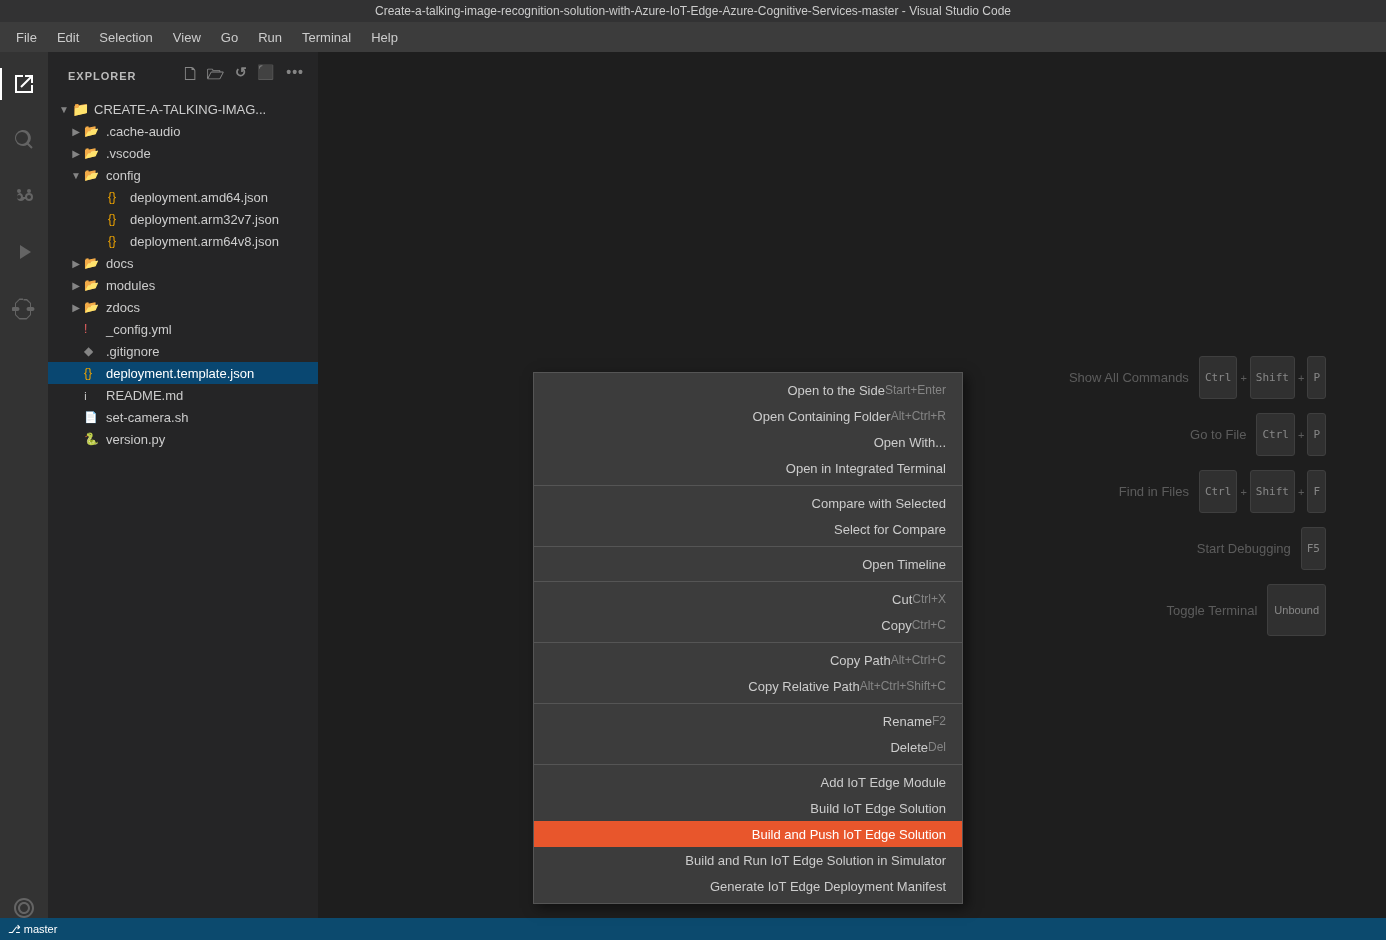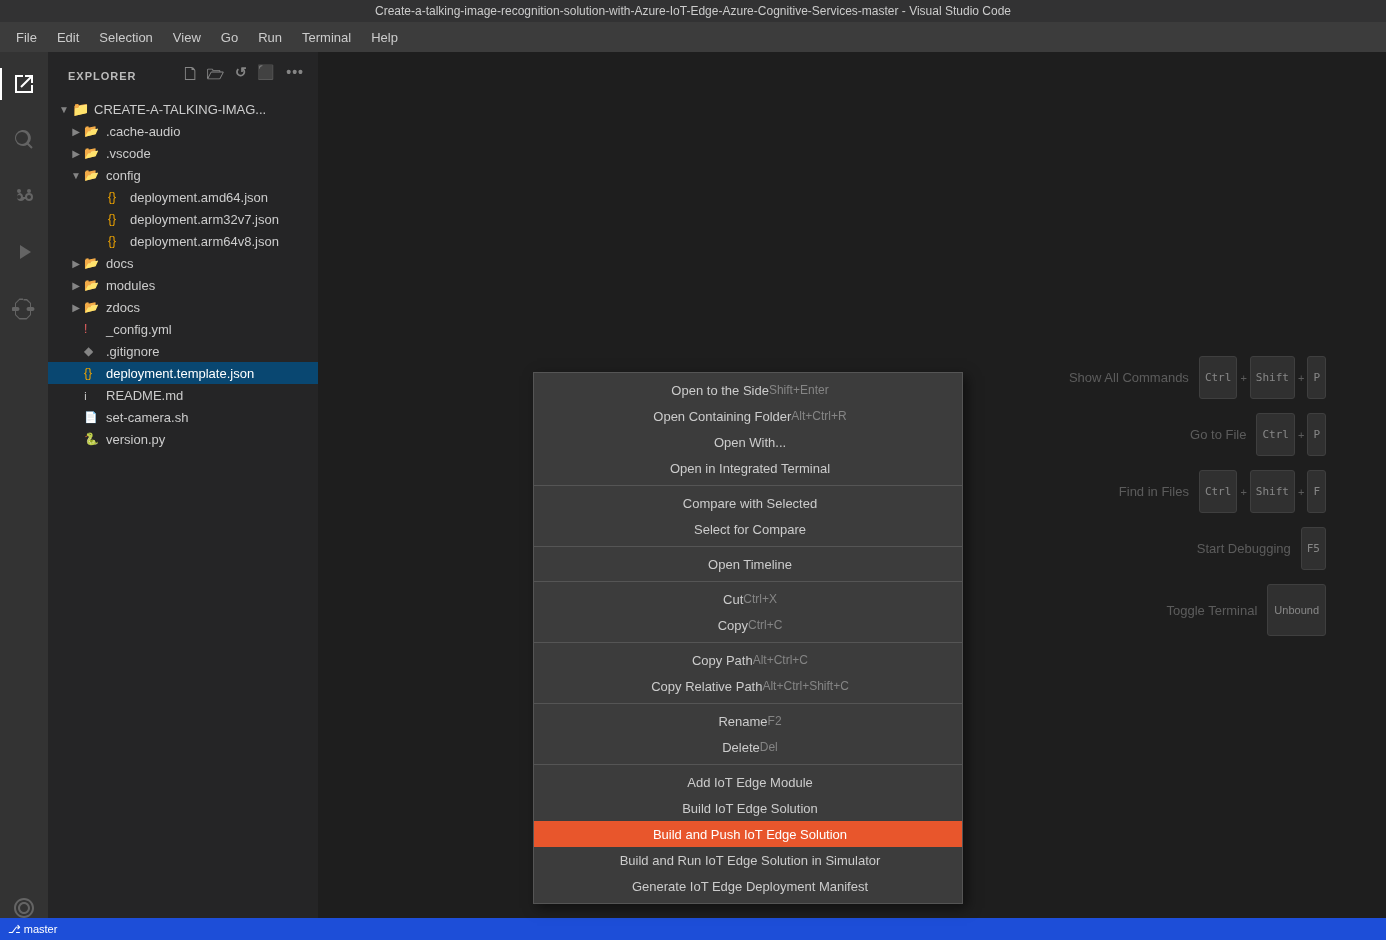--- a/index.html
+++ b/index.html
@@ -221,21 +221,21 @@
       width: 430px;
       background: #3c3c3c;
       border: 1px solid #555555;
       box-shadow: 4px 4px 12px rgba(0,0,0,0.5);
       z-index: 1000;
       padding: 4px 0;
     }
     .ctx-item {
       display: flex;
       align-items: center;
-      justify-content: center;
+      justify-content: flex-end;
       padding: 5px 16px 5px 20px;
       cursor: pointer;
       font-size: 13px;
       color: #cccccc;
       height: 26px;
     }
     .ctx-item.highlighted { background: #e8562c; color: #ffffff; }
     .ctx-item .ctx-shortcut {
       color: #858585;
       font-size: 12px;
@@ -247,21 +247,21 @@
       margin: 4px 0;
     }
 
     
     #status-bar {
       position: absolute;
       bottom: 0;
       left: 0;
       right: 0;
       height: 22px;
-      background: #1d4ed8;
+      background: #0c4a6e;
       display: flex;
       align-items: center;
       padding: 0 8px;
       font-size: 12px;
       color: #ffffff;
     }
   </style>
 </head>
 <body>
 
@@ -475,21 +475,21 @@
         <span class="shortcut-label">Toggle Terminal</span>
         <div class="kbd-group">
           <span class="kbd-unbound">Unbound</span>
         </div>
       </div>
     </div>
 
     <div id="context-menu">
       <div class="ctx-item">
         <span>Open to the Side</span>
-        <span class="ctx-shortcut">Shift+Enter</span>
+        <span class="ctx-shortcut">Start+Enter</span>
       </div>
       <div class="ctx-item">
         <span>Open Containing Folder</span>
         <span class="ctx-shortcut">Alt+Ctrl+R</span>
       </div>
       <div class="ctx-item">
         <span>Open With...</span>
         <span class="ctx-shortcut"></span>
       </div>
       <div class="ctx-item">

